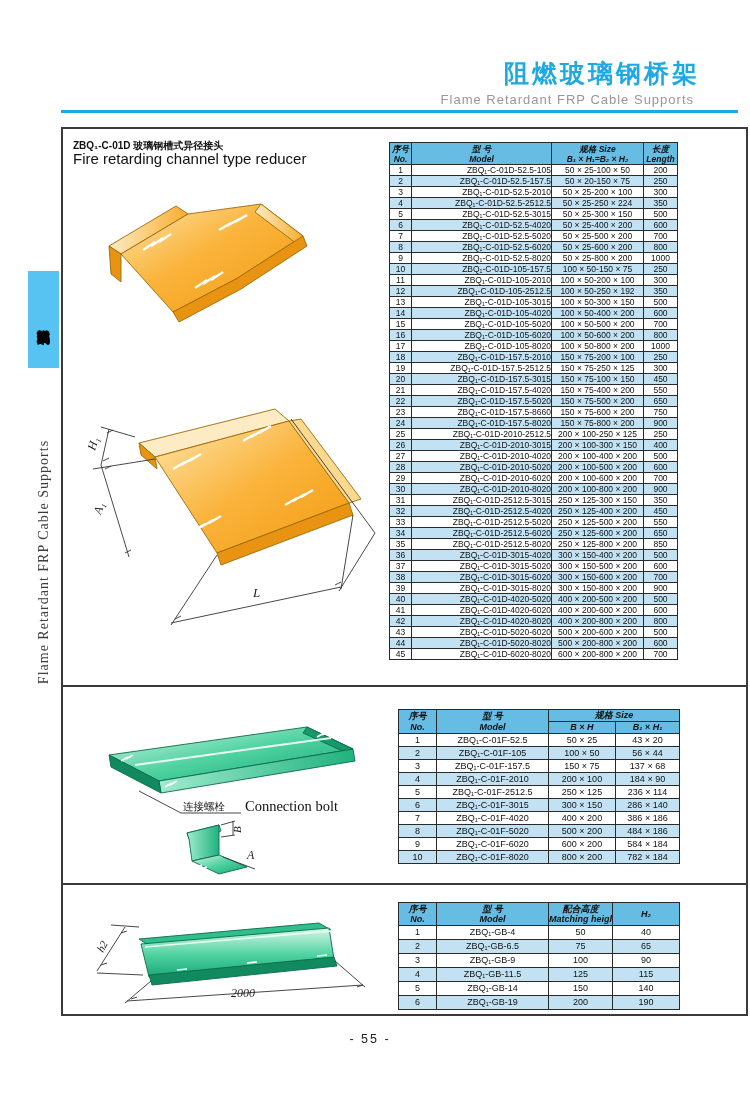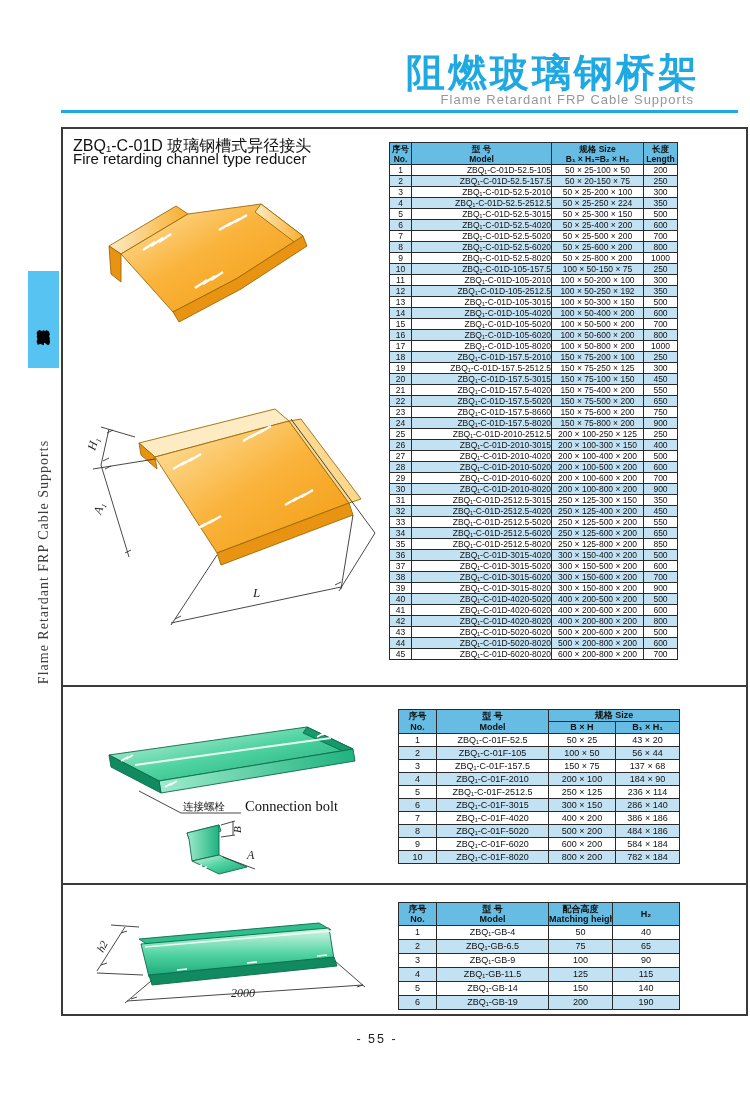--- a/index.html
+++ b/index.html
@@ -1,20 +1,20 @@
 <!DOCTYPE html>
 <html><head>
 <meta charset="utf-8">
 <style>
   html,body{margin:0;padding:0;}
   body{width:750px;height:1100px;position:relative;background:#fff;
        font-family:"Liberation Sans",sans-serif;color:#111;overflow:hidden;}
 
   
-  .hdr-cn{position:absolute;top:56px;right:50px;font-size:39px;font-weight:bold;
+  .hdr-cn{position:absolute;top:56px;right:50px;font-size:25px;font-weight:bold;
           letter-spacing:3px;color:#1FA9E2;line-height:34px;margin-left:12px;}
   .hdr-en{position:absolute;top:92px;right:56px;font-size:13px;color:#979797;
           letter-spacing:1px;}
   .hdr-rule{position:absolute;left:61px;top:110px;width:677px;height:3px;background:#1FA9E2;}
 
   
   .side-cn{position:absolute;left:28px;top:271px;width:31px;height:97px;background:#56C3F2;
            display:flex;align-items:center;justify-content:center;}
   .side-cn span{writing-mode:vertical-rl;text-orientation:upright;font-size:13px;
            line-height:31px;letter-spacing:0px;color:#000;font-weight:bold;}
@@ -22,29 +22,29 @@
            transform:rotate(-90deg);font-family:"Liberation Serif",serif;
            font-size:14px;color:#3d3d3d;letter-spacing:1px;}
 
   
   .main-box{position:absolute;left:61px;top:127px;width:683px;height:885px;
             border:2px solid #3a3a3a;}
   .divider{position:absolute;left:0;width:100%;height:0;border-top:2px solid #3a3a3a;}
   .d1{top:556px}.d2{top:754px}
 
   .sec-title{position:absolute;left:10px;line-height:13px;}
-  .sec-title .cn{font-size:16px;font-weight:normal;}
+  .sec-title .cn{font-size:10px;font-weight:bold;}
   .sec-title .en{font-size:15px;}
   .st1{top:10px}.st2{top:562px}.st3{top:761px}
 
   
   table.tbl{border-collapse:collapse;position:absolute;table-layout:fixed;background:#fff;}
   .tbl th,.tbl td{border:1px solid #2a2a2a;text-align:center;padding:0;
                   overflow:hidden;white-space:nowrap;}
-  .tbl thead th{background:#66BCE2;font-weight:bold;}
+  .tbl thead th{background:#66BCE2;font-weight:bold;font-style:italic;}
   .tbl tbody tr:nth-child(even) td{background:#C2E2F3;}
   .tbl th span{display:block;}
 
   .t1{left:326px;top:13px;width:288px;}
   .t1 th{font-size:8.5px;line-height:10px;height:21px;}
   .t1 td{font-size:8.5px;height:10px;line-height:10px;}
   .t1 td:nth-child(2){text-align:right;padding-left:3px;}
 
   .t2{left:335px;top:580px;width:281px;}
   .t2 th{font-size:9px;line-height:10.5px;}
@@ -58,21 +58,21 @@
   
   .dia{position:absolute;}
   .sv1{left:28px;top:55px;}
   .sv2{left:14px;top:256px;}
   .sv3{left:32px;top:588px;}
   .sv4{left:18px;top:788px;}
   svg .dimtxt{font-family:"Liberation Serif",serif;font-style:italic;fill:#222;}
   svg .dimline{stroke:#333;stroke-width:0.9;fill:none;}
 
   
-  .pagenum{position:absolute;left:66px;top:1032px;width:622px;text-align:center;
+  .pagenum{position:absolute;left:59px;top:1032px;width:622px;text-align:center;
            font-size:12.5px;color:#222;letter-spacing:2px;}
 </style>
 </head>
 <body>
 
 <div class="hdr-cn">阻燃玻璃钢桥架</div>
 <div class="hdr-en">Flame  Retardant  FRP  Cable  Supports</div>
 <div class="hdr-rule"></div>
 
 <div class="side-cn">

